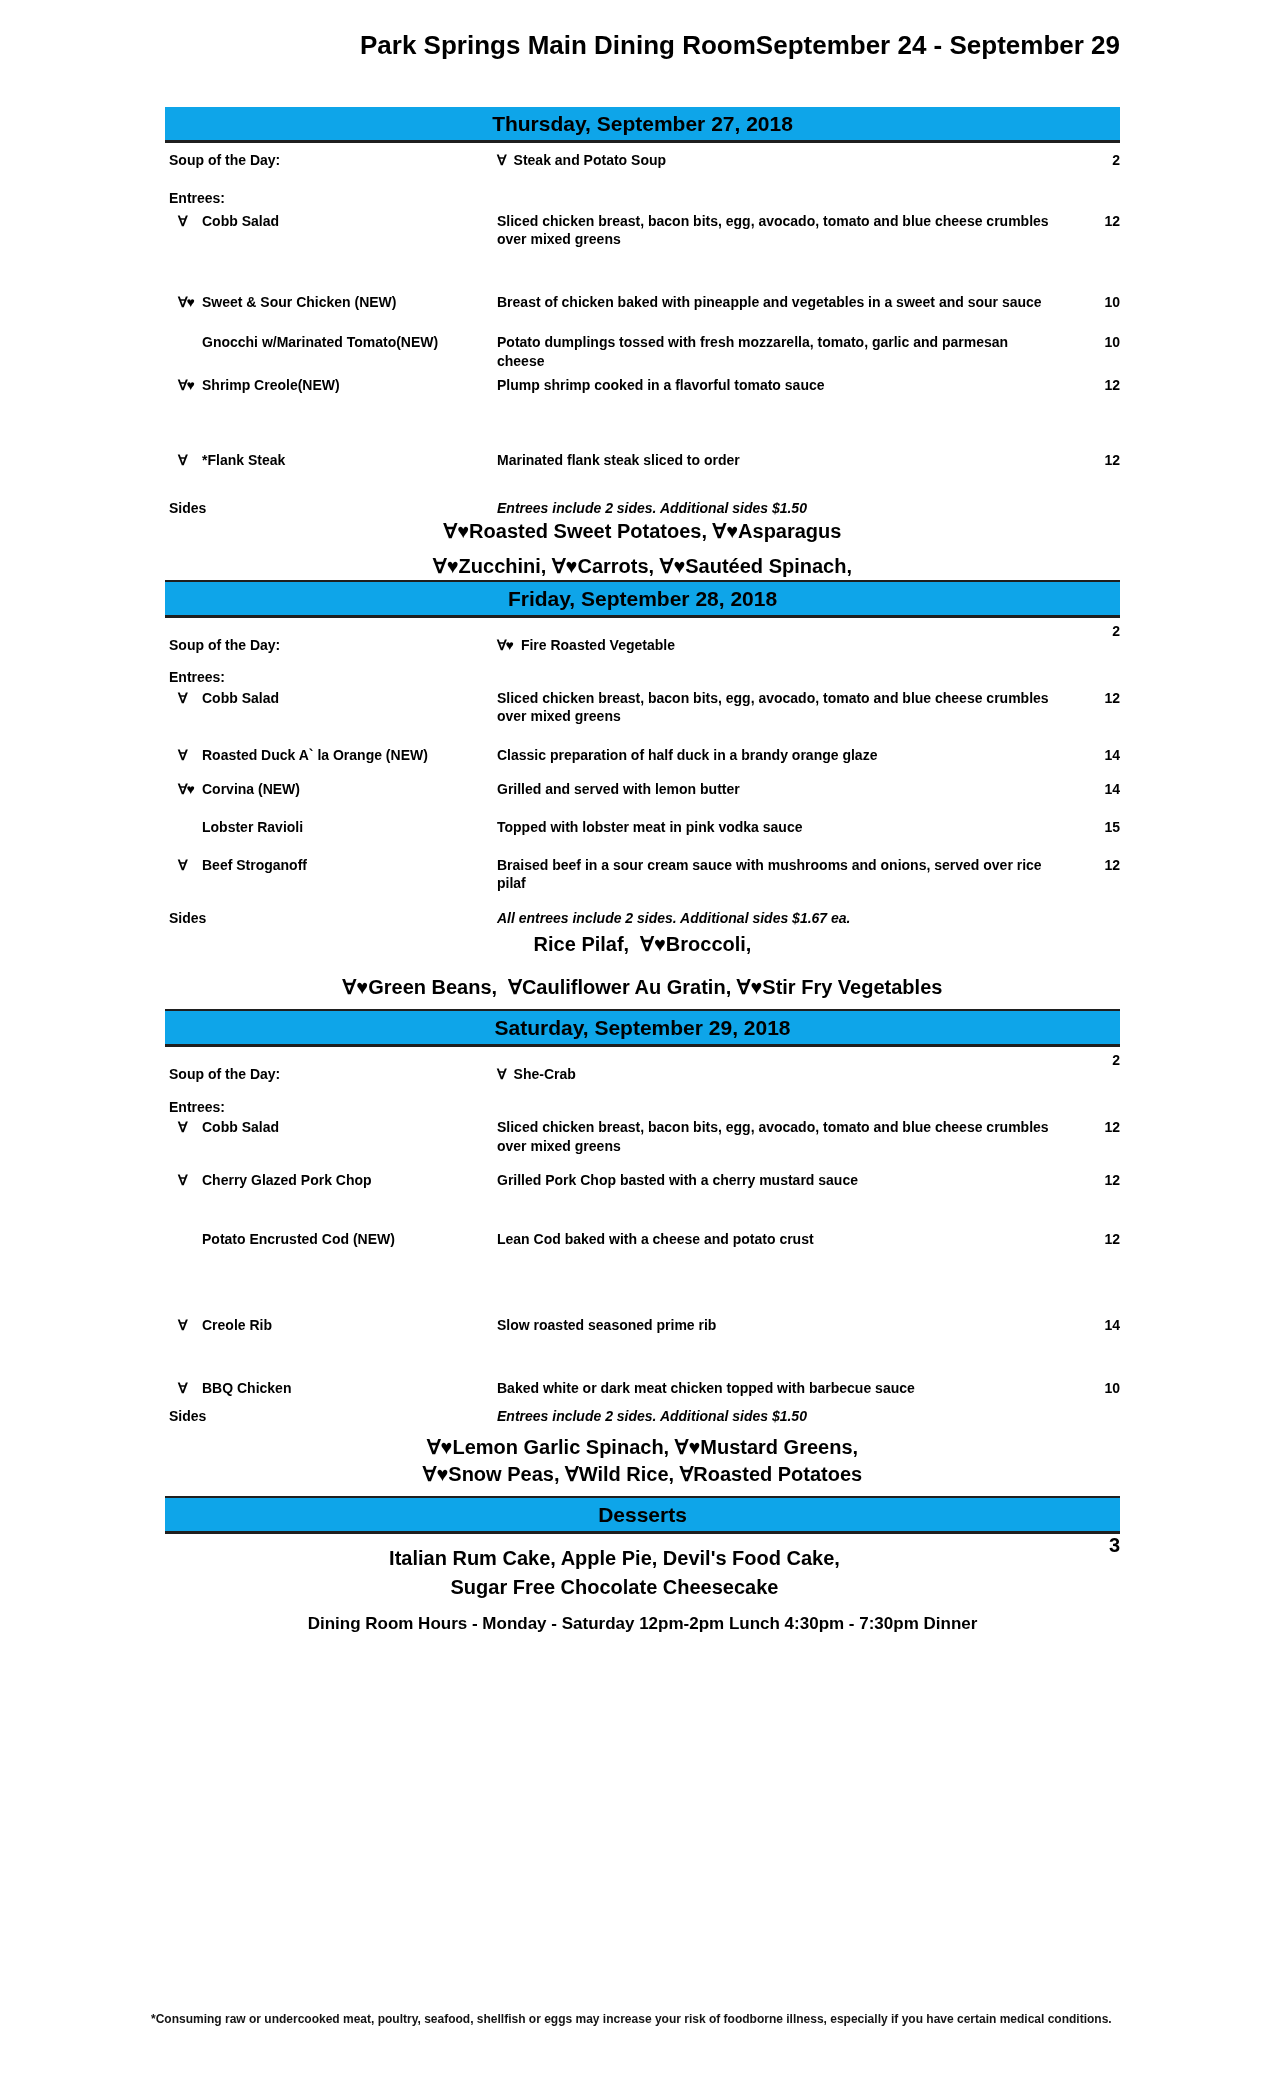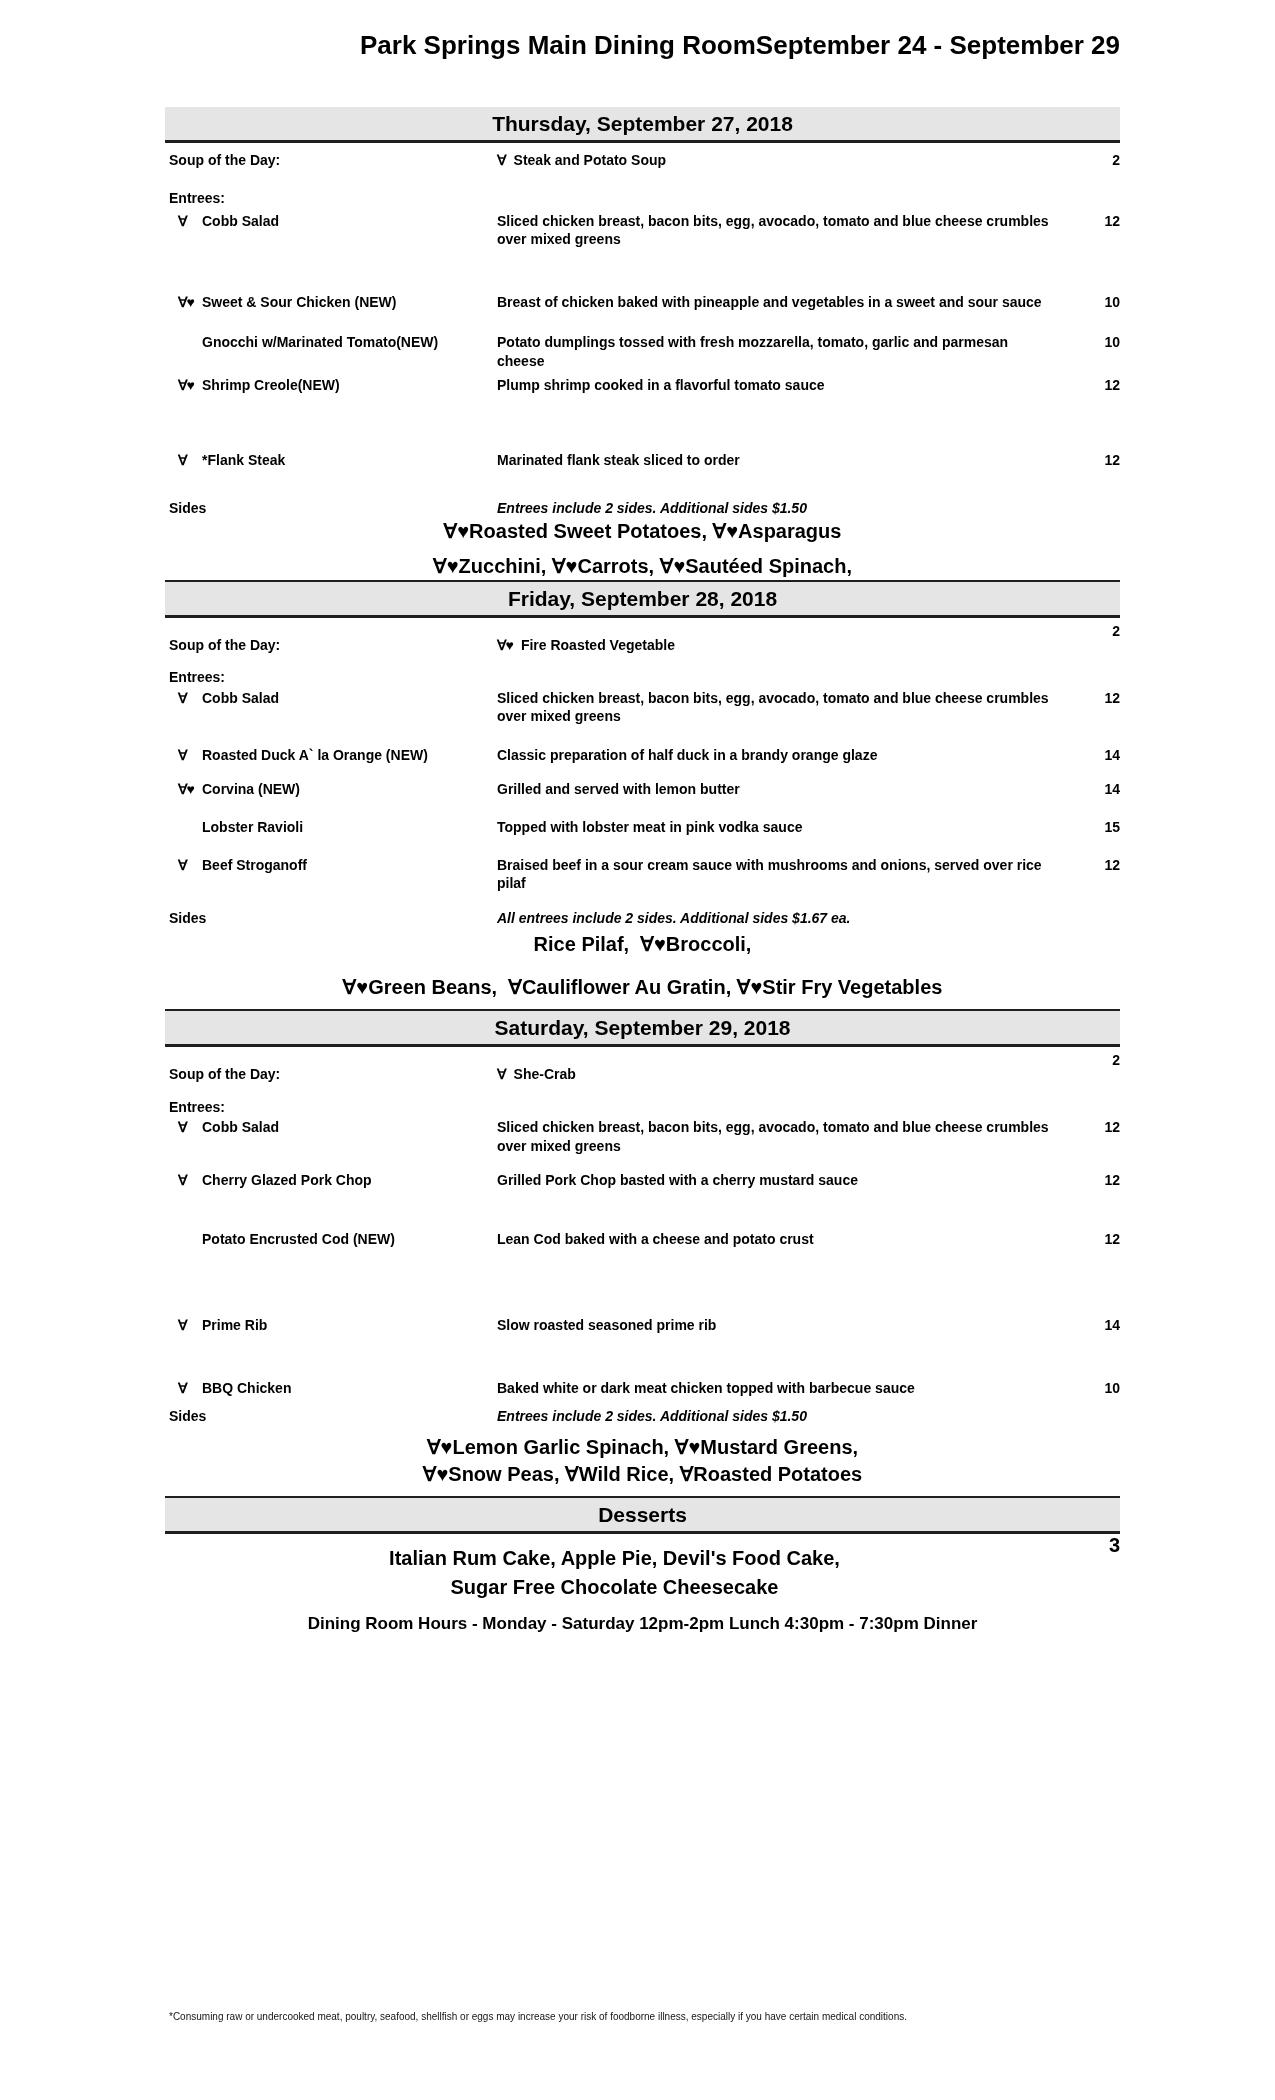--- a/index.html
+++ b/index.html
@@ -1,38 +1,38 @@
 <!DOCTYPE html>
 <html><head>
 <meta charset="utf-8">
 <style>
   html,body{margin:0;padding:0;background:#ffffff;}
   .page{position:relative;width:1275px;height:2100px;background:#ffffff;
         font-family:"Liberation Sans",sans-serif;font-weight:700;color:#000;overflow:hidden;}
   .hdr{display:flex;justify-content:flex-end;align-items:baseline;
        margin:30px 155px 0 165px;font-size:26px;}
   .menu{margin:46px 155px 0 165px;}
-  .bar{background:#e5e5e5;border-bottom:3px solid #1f1f1f;text-align:center;
+  .bar{background:#0ea5e9;border-bottom:3px solid #1f1f1f;text-align:center;
        font-size:21px;padding:5px 0 4px 0;}
   .bar.topline{border-top:2px solid #1f1f1f;}
   .row{display:grid;grid-template-columns:320px 1fr 56px;column-gap:8px;
        padding-left:4px;font-size:14px;line-height:1.32;}
   .ncell{display:flex;align-items:flex-start;}
   .sym{flex:0 0 33px;padding-left:9px;box-sizing:border-box;letter-spacing:-1px;white-space:nowrap;}
   .symin{margin-right:8px;letter-spacing:-1px;}
   .nm{flex:1;}
   .price{text-align:right;}
   .pad-top > .lab,.pad-top > .dsc{padding-top:14px;}
   .it{font-style:italic;}
   .sides-line{text-align:center;font-size:20px;line-height:1.35;white-space:pre-wrap;}
   .dessert-grid{display:grid;grid-template-columns:1fr 56px;font-size:20px;}
   .dessert-lines{text-align:center;line-height:1.45;padding-top:10px;}
   .hours{text-align:center;font-size:17px;margin-top:12px;}
-  .disclaimer{position:absolute;left:169px;right:115px;top:2008px;
-              font-weight:400;font-size:10px;line-height:1.85;color:#141414;}
+  .disclaimer{position:absolute;left:151px;right:115px;top:2008px;
+              font-weight:700;font-size:12px;line-height:1.85;color:#141414;}
 </style>
 </head>
 <body>
 
 <div class="page">
 
   <div class="hdr">
     <div>Park Springs Main Dining Room</div>
     <div>September 24 - September 29</div>
   </div>
@@ -217,21 +217,21 @@
             <span class="sym"></span>
             <span class="nm">Potato Encrusted Cod (NEW)</span>
           </div>
         <div class="dsc">Lean Cod baked with a cheese and potato crust</div>
         <div class="price">12</div>
       </div>
 
       <div class="row" style="margin-top:68px;">
         <div class="ncell">
             <span class="sym">∀</span>
-            <span class="nm">Prime Rib</span>
+            <span class="nm">Creole Rib</span>
           </div>
         <div class="dsc">Slow roasted seasoned prime rib</div>
         <div class="price">14</div>
       </div>
 
       <div class="row" style="margin-top:44px;">
         <div class="ncell">
             <span class="sym">∀</span>
             <span class="nm">BBQ Chicken</span>
           </div>

